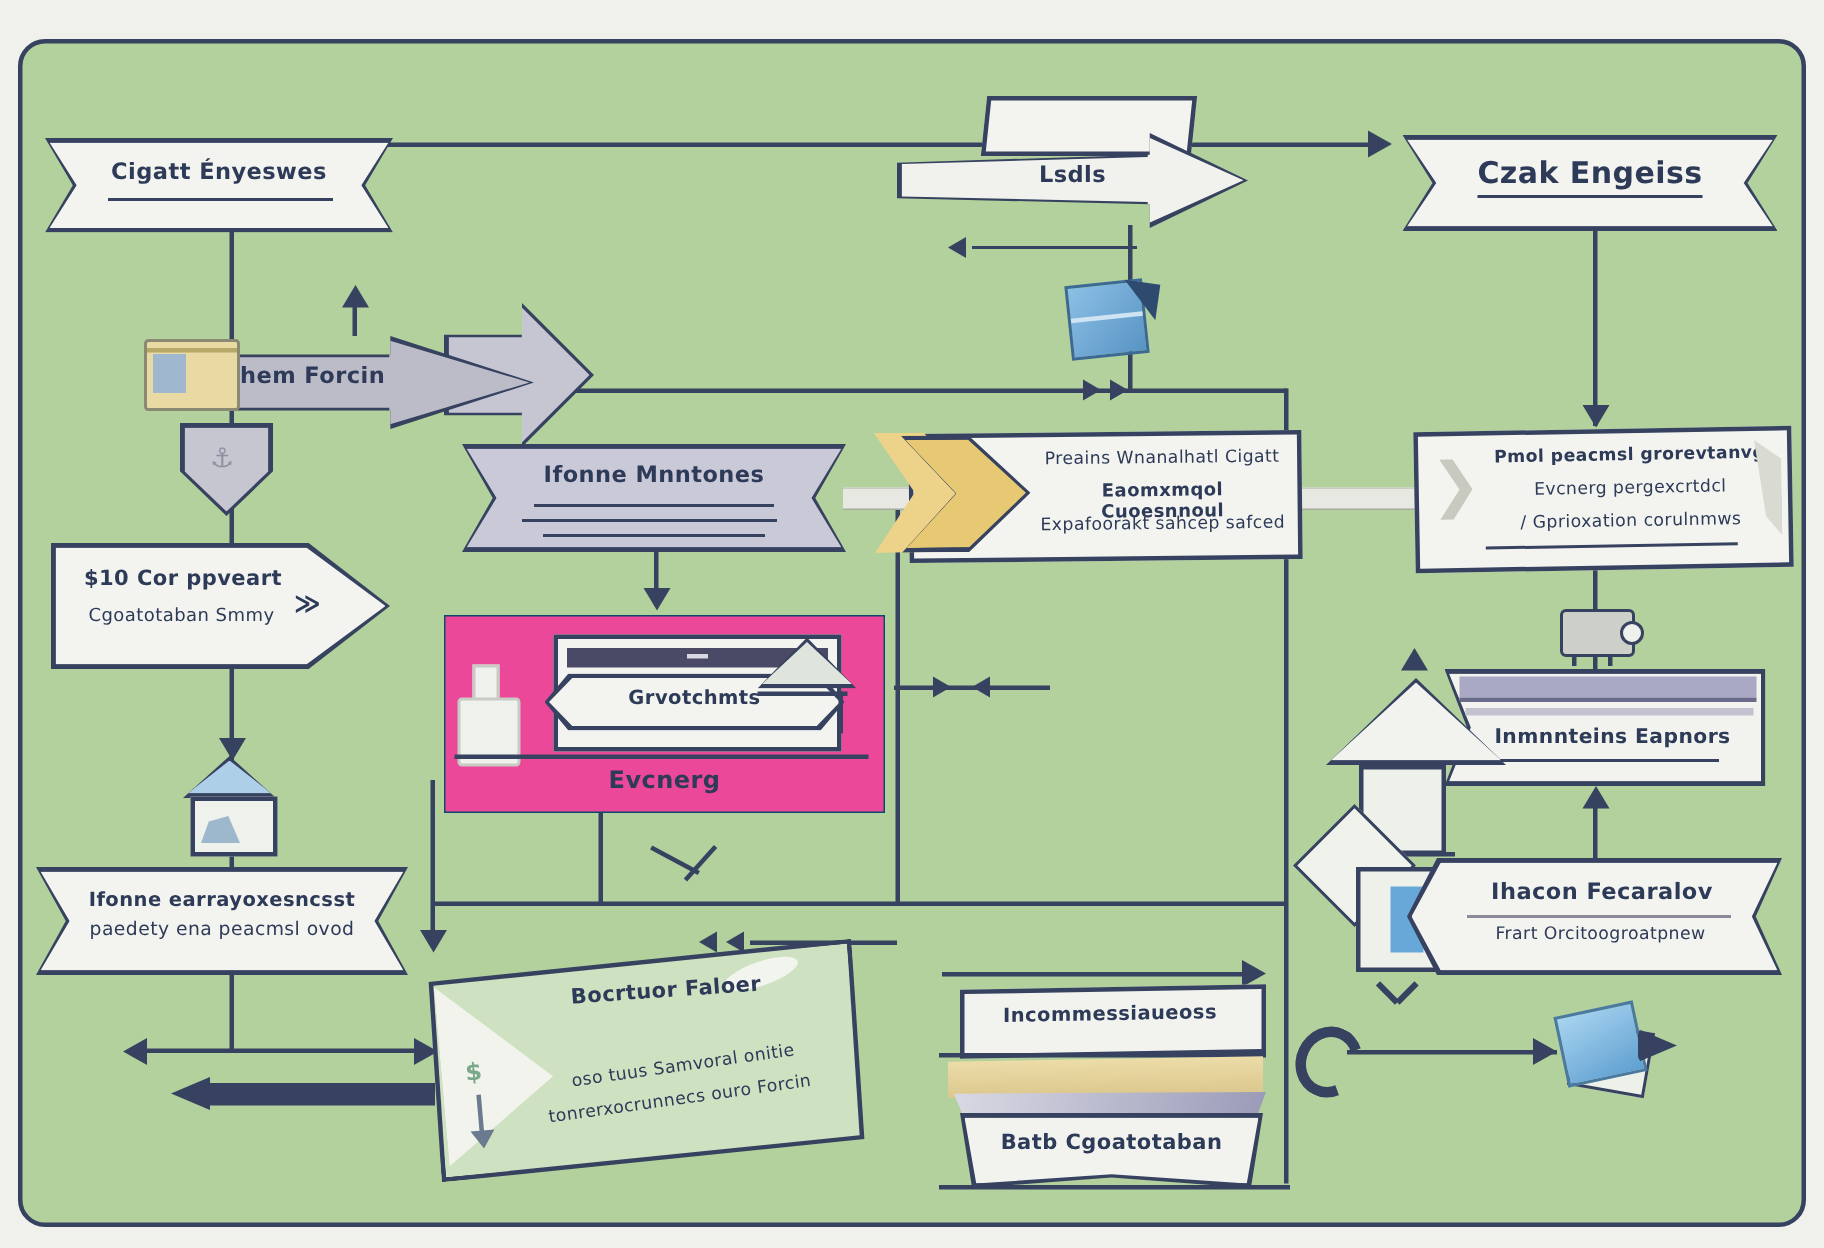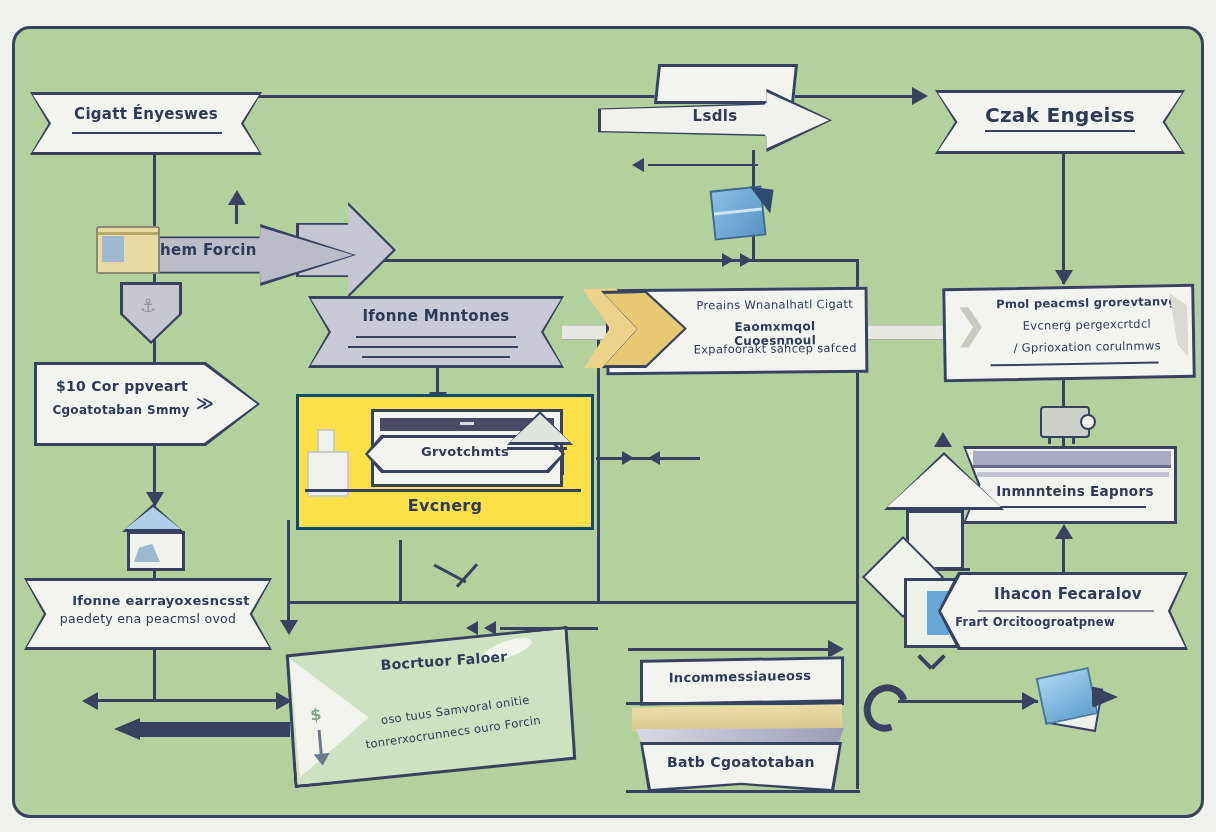--- a/index.html
+++ b/index.html
@@ -114,34 +114,34 @@
 
   <div class="shape" style="left:120px;top:282px;width:62px;height:62px;background:#36425f;clip-path:polygon(0% 0%,100% 0%,100% 52%,50% 100%,0% 52%);">
     <div class="fill" style="background:#c6c6d0;clip-path:polygon(0% 0%,100% 0%,100% 52%,50% 100%,0% 52%);"></div>
     <div class="txt" style="left:20px;top:14px;font-size:18px;color:#9090a2;">⚓</div>
   </div>
 
   <div class="shape" style="left:34px;top:362px;width:226px;height:84px;background:#36425f;clip-path:polygon(0% 0%,76% 0%,100% 50%,76% 100%,0% 100%);">
     <div class="fill" style="background:#f3f4ef;clip-path:polygon(0% 0%,76% 0%,100% 50%,76% 100%,0% 100%);"></div>
   </div>
   <div class="txt ctr" style="left:52px;top:378px;width:140px;font-size:14px;">$10 Cor ppveart</div>
-  <div class="txt ctr" style="left:46px;top:404px;width:150px;font-size:12px;font-weight:700;">Cgoatotaban Smmy</div>
+  <div class="txt ctr" style="left:46px;top:404px;width:150px;font-size:12px;font-weight:400;">Cgoatotaban Smmy</div>
   <div class="txt" style="left:196px;top:394px;font-size:17px;">≫</div>
 
   <div class="shape" style="left:122px;top:504px;width:62px;height:28px;background:#36425f;clip-path:polygon(50% 0%,100% 100%,0% 100%);">
     <div class="fill" style="background:#aecfe8;clip-path:polygon(50% 0%,100% 100%,0% 100%);"></div>
   </div>
   <div class="abs" style="left:127px;top:531px;width:52px;height:34px;background:#eef1ec;border:3px solid #36425f;">
     <div class="abs" style="left:4px;top:10px;width:26px;height:18px;background:#9db8cc;clip-path:polygon(0% 100%,20% 20%,70% 0%,100% 100%);"></div>
   </div>
 
   <div class="shape ribbon-clip" style="left:24px;top:578px;width:248px;height:72px;background:#36425f;">
     <div class="fill ribbon-clip" style="background:#f3f4ef;"></div>
   </div>
-  <div class="txt ctr" style="left:67px;top:594px;width:188px;font-size:13px;">Ifonne earrayoxesncsst</div>
+  <div class="txt ctr" style="left:54px;top:594px;width:188px;font-size:13px;">Ifonne earrayoxesncsst</div>
   <div class="txt ctr" style="left:54px;top:612px;width:188px;font-size:12.5px;font-weight:500;">paedety ena peacmsl ovod</div>
 
   <div class="shape ribbon-clip" style="left:308px;top:296px;width:256px;height:72px;background:#36425f;">
     <div class="fill ribbon-clip" style="background:#c9c9d8;"></div>
   </div>
   <div class="txt ctr" style="left:340px;top:308px;width:192px;font-size:15px;">Ifonne Mnntones</div>
   <div class="uline" style="left:356px;top:336px;width:160px;"></div>
   <div class="uline" style="left:348px;top:346px;width:170px;"></div>
   <div class="uline" style="left:362px;top:356px;width:148px;"></div>
   <div class="ln" style="left:436px;top:368px;width:3px;height:36px;"></div>
@@ -159,21 +159,21 @@
 
   <div class="abs" style="left:943px;top:286px;width:246px;height:88px;background:#f3f4ef;border:3px solid #36425f;transform:rotate(-1deg);">
     <div class="txt" style="left:8px;top:10px;font-size:40px;color:#c8cabf;font-weight:bold;">❯</div>
     <div class="txt ctr" style="left:46px;top:8px;width:190px;font-size:11.5px;">Pmol peacmsl grorevtanvg</div>
     <div class="txt ctr" style="left:46px;top:30px;width:190px;font-size:11.5px;font-weight:500;">Evcnerg pergexcrtdcl</div>
     <div class="txt ctr" style="left:46px;top:52px;width:190px;font-size:11.5px;font-weight:500;">/ Gprioxation corulnmws</div>
     <div class="uline" style="left:44px;top:74px;width:168px;"></div>
     <div class="abs" style="right:4px;top:6px;width:18px;height:64px;background:#d9dbd2;clip-path:polygon(0% 0%,100% 20%,100% 100%,40% 80%);"></div>
   </div>
 
-  <div class="abs" style="left:296px;top:394px;width:292px;height:130px;background:#fde047;border:3px solid #0c4a6e;">
+  <div class="abs" style="left:296px;top:410px;width:292px;height:130px;background:#ec4899;border:1px solid #0c4a6e;">
     <div class="abs" style="left:18px;top:32px;width:14px;height:24px;background:#eef1ec;border:2px solid #c8ccc4;"></div>
     <div class="abs" style="left:8px;top:54px;width:38px;height:42px;background:#eef1ec;border:2px solid #c8ccc4;border-radius:3px;"></div>
     <div class="abs" style="left:72px;top:12px;width:186px;height:72px;background:#f3f4ef;border:3px solid #36425f;">
       <div class="abs" style="left:6px;top:6px;right:6px;height:13px;background:#4a4a66;">
         <div class="abs" style="left:46%;top:4px;width:14px;height:3px;background:#d8d8e2;"></div>
       </div>
     </div>
     <div class="shape" style="left:66px;top:38px;width:200px;height:38px;background:#36425f;clip-path:polygon(8% 0%,92% 0%,100% 50%,92% 100%,8% 100%,0% 50%);">
       <div class="fill" style="background:#f3f4ef;clip-path:polygon(8% 0%,92% 0%,100% 50%,92% 100%,8% 100%,0% 50%);"></div>
     </div>
@@ -211,21 +211,21 @@
   <div class="abs" style="left:874px;top:548px;width:54px;height:54px;background:#f0f2ec;border:2px solid #36425f;transform:rotate(45deg);"></div>
   <div class="abs" style="left:904px;top:578px;width:58px;height:64px;background:#eef0ea;border:3px solid #36425f;">
     <div class="abs" style="left:20px;top:10px;width:22px;height:44px;background:#68a8d8;"></div>
   </div>
 
   <div class="shape" style="left:938px;top:572px;width:250px;height:78px;background:#36425f;clip-path:polygon(8% 0%,100% 0%,93% 50%,100% 100%,8% 100%,0% 50%);">
     <div class="fill" style="background:#f3f4ef;clip-path:polygon(8% 0%,100% 0%,93% 50%,100% 100%,8% 100%,0% 50%);"></div>
   </div>
   <div class="txt ctr" style="left:978px;top:586px;width:180px;font-size:15px;">Ihacon Fecaralov</div>
   <div class="abs" style="left:978px;top:610px;width:176px;height:2px;background:#8a8a9a;"></div>
-  <div class="txt ctr" style="left:940px;top:616px;width:190px;font-size:11.5px;font-weight:700;">Frart Orcitoogroatpnew</div>
+  <div class="txt ctr" style="left:972px;top:616px;width:190px;font-size:11.5px;font-weight:400;">Frart Orcitoogroatpnew</div>
 
   <div class="abs" style="left:288px;top:638px;width:286px;height:138px;transform:rotate(-5deg);">
     <div class="shape" style="left:0;top:0;width:286px;height:138px;background:#36425f;clip-path:polygon(1% 3%,100% 0%,99% 97%,0% 100%);">
       <div class="fill" style="background:#cee1c1;clip-path:polygon(1% 3%,100% 0%,99% 97%,0% 100%);"></div>
     </div>
     <div class="shape" style="left:6px;top:8px;width:74px;height:120px;background:#f1f3ec;clip-path:polygon(0% 0%,100% 55%,0% 100%);"></div>
     <div class="txt" style="left:22px;top:58px;font-size:16px;color:#7aa88a;">$</div>
     <div class="ln" style="left:28px;top:82px;width:3px;height:26px;background:#6a7a8f;"></div>
     <div class="abs" style="left:22px;top:106px;width:0;height:0;border-left:8px solid transparent;border-right:8px solid transparent;border-top:12px solid #6a7a8f;"></div>
     <div class="abs" style="left:198px;top:10px;width:52px;height:16px;background:#f2f4ee;border-radius:50%;transform:rotate(-14deg);"></div>

